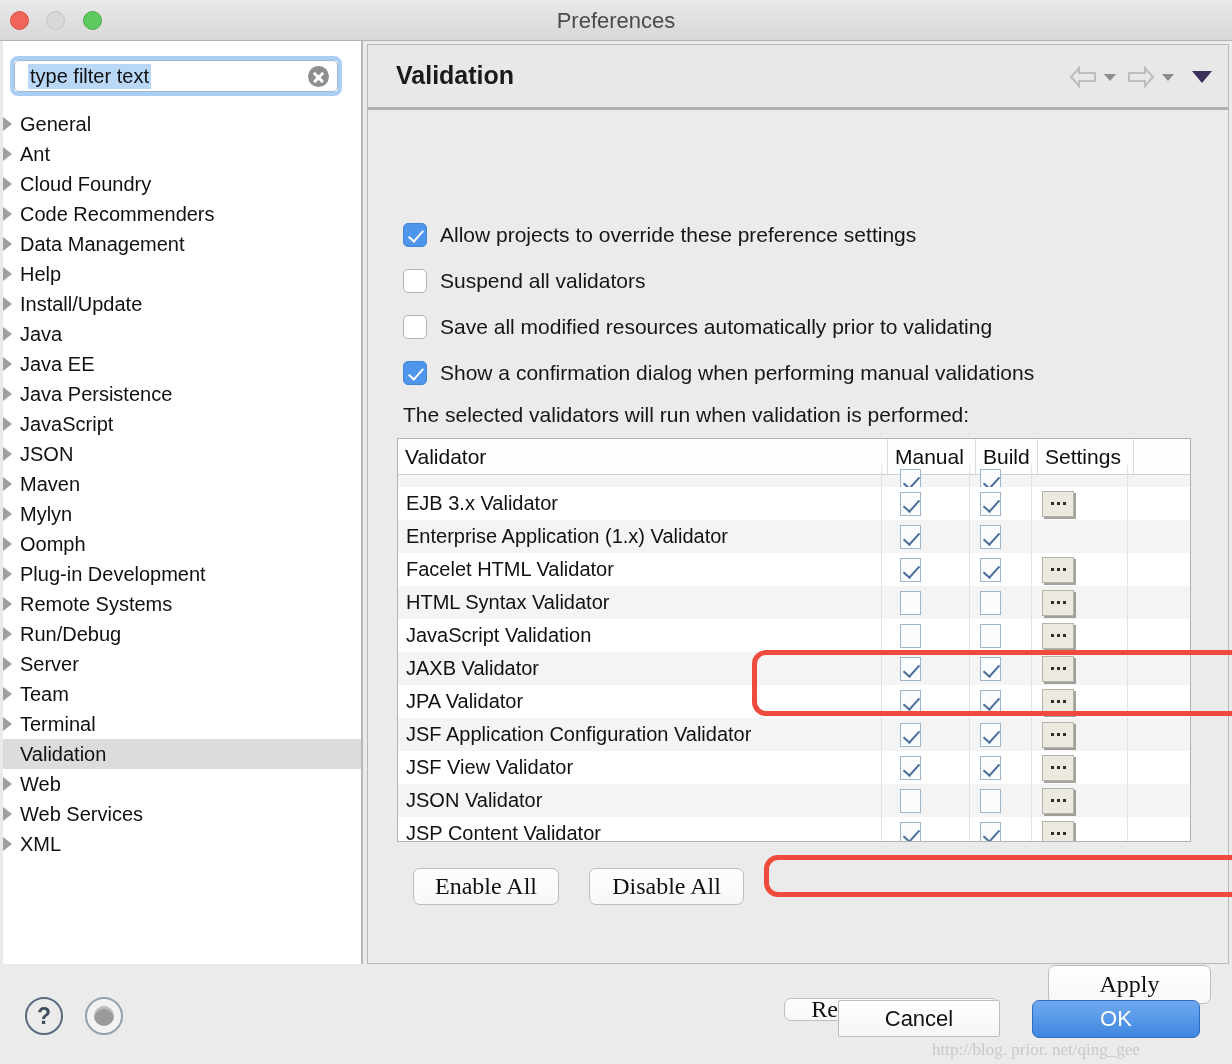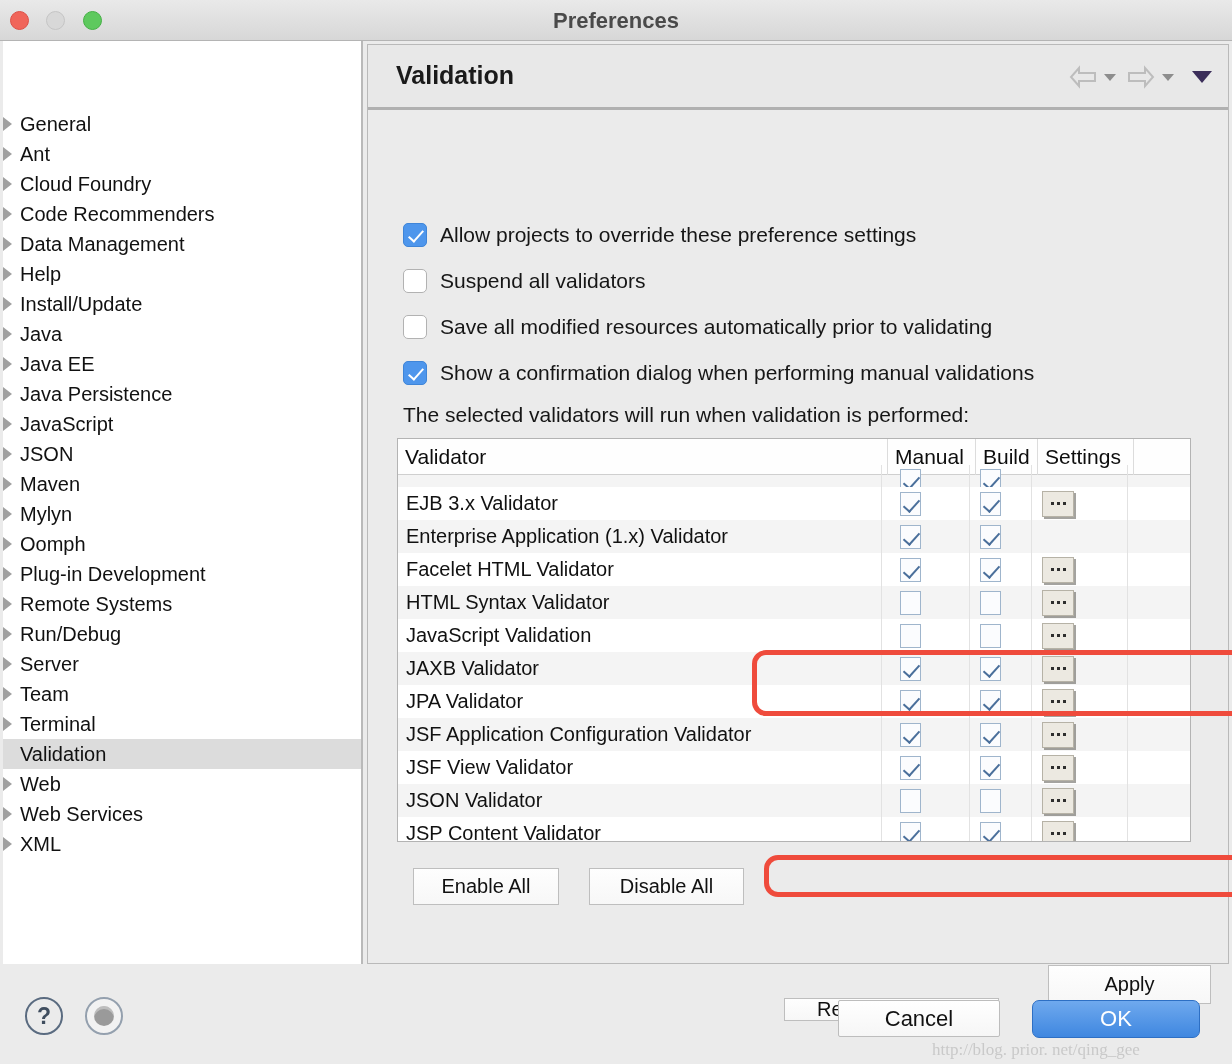--- a/index.html
+++ b/index.html
@@ -15,21 +15,20 @@
     width: 1232px; height: 1064px;
     background: #ebebeb;
   }
 
   
   #titlebar {
     position: absolute; top: 0; left: 0;
     width: 1232px; height: 41px;
     background: linear-gradient(to bottom, #e9e9e9 0%, #d7d7d7 100%);
     border-bottom: 1px solid #b4b4b4;
-    font-weight: bold;
   }
   #title-text {
     position: absolute; top: 0; left: 0;
     width: 1232px; height: 41px;
     line-height: 41px; text-align: center;
     font-size: 22px; color: #4a4a4a;
   }
   .traffic {
     position: absolute; top: 11px;
     width: 19px; height: 19px; border-radius: 50%;
@@ -253,24 +252,24 @@
     pointer-events: none;
   }
   #redbox-1 { left: 384px; top: 537px; width: 636px; height: 66px; }
   #redbox-2 { left: 396px; top: 742px; width: 628px; height: 42px; }
 
   
   .mbtn {
     position: absolute;
     background: linear-gradient(to bottom, #fefefe, #f7f7f7);
     border: 1px solid #bebebe;
-    border-radius: 0;
-    font-size: 20px; color: #111;
+    border-radius: 7px;
+    font-size: 24px; color: #111;
     display: flex; align-items: center; justify-content: center;
-    font-family: Liberation Sans, sans-serif;
+    font-family: Liberation Serif, serif;
   }
   #btn-enable  { left: 45px; top: 755px; width: 146px; height: 37px; }
   #btn-disable { left: 221px; top: 755px; width: 155px; height: 37px; }
   #btn-restore { left: 416px; top: 840px; width: 215px; height: 23px; margin-top: 45px; }
   #btn-apply   { left: 680px; top: 840px; width: 163px; height: 39px; margin-top: 12px; }
 
   
   #help-icon {
     position: absolute; left: 25px; top: 997px;
     width: 38px; height: 38px; border-radius: 50%;
@@ -319,20 +318,25 @@
 <div id="window">
 
   <div id="titlebar">
     <div class="traffic" id="tl-close"></div>
     <div class="traffic" id="tl-min"></div>
     <div class="traffic" id="tl-max"></div>
     <div id="title-text">Preferences</div>
   </div>
 
   <div id="sidebar">
+    <div id="filter-wrap">
+      <div id="filter-inner"></div>
+      <div id="filter-value">type filter text</div>
+      <div id="filter-clear"></div>
+    </div>
     <div id="tree">
         <div class="tree-item">
           <span class="tw"></span>
           <span>General</span>
         </div>
         <div class="tree-item">
           <span class="tw"></span>
           <span>Ant</span>
         </div>
         <div class="tree-item">

